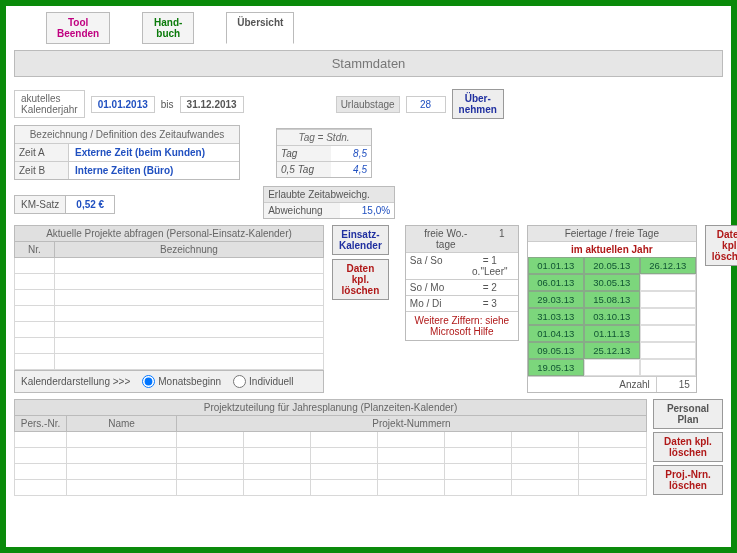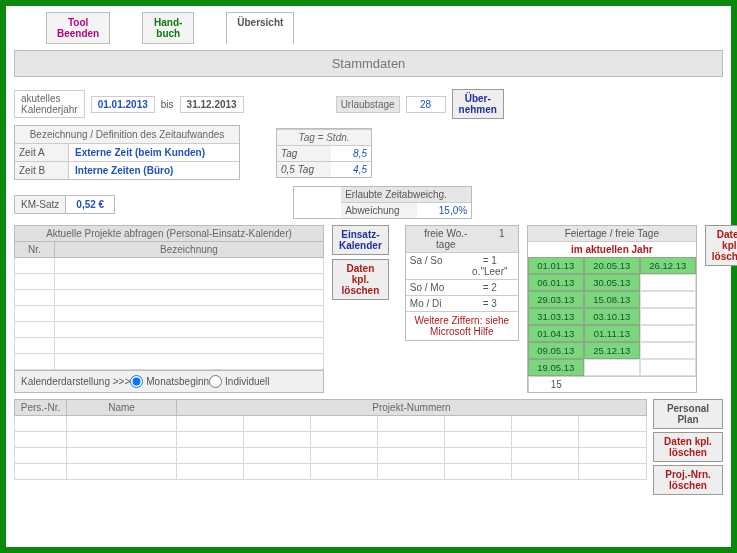--- a/index.html
+++ b/index.html
@@ -88,33 +88,33 @@
     margin-left: 30px;
   }
   .tagbox .trow { display:flex;font-style:italic; }
   .tagbox .tlab { width:54px; padding:2px 4px; border-top:1px solid #ccc; background:#f3f3f3;}
   .tagbox .tval { width:40px; padding:2px 4px; border-top:1px solid #ccc; text-align:right; background:#fff;}
 
   .kmbox { display:flex; margin-top:4px;}
   .kmbox .klab{ border:1px solid #bbb; padding:3px 6px; background:#f3f3f3;}
   .kmbox .kval{ border:1px solid #bbb; border-left:none; padding:3px 10px; background:#fff; color:#2050c0; font-weight:bold;}
 
-  .abwbox{ border:1px solid #bbb; display:inline-block; margin-left:30px;padding-left:47px;}
+  .abwbox{ border:1px solid #bbb; display:inline-block; }
   .abwbox .arow{display:flex;}
   .abwbox .ahdr{ width:130px; padding:2px 4px; background:#e6e6e6;}
   .abwbox .alab{ width:76px; padding:2px 4px; border-top:1px solid #ccc; background:#f3f3f3;}
   .abwbox .aval{ width:54px; padding:2px 4px; border-top:1px solid #ccc; color:#2050c0; text-align:right; background:#fff;}
 
   .mid { display:flex; gap:8px; margin-top:0; align-items:flex-start;}
   .projects { flex: 0 0 310px; }
   .projects table{ border-collapse:collapse; width:100%; }
   .projects th{ background:#e0e0e0; font-weight:normal; color:#666; border:1px solid #bbb; padding:2px 4px; font-size:10px;}
   .projects td{ border:1px solid #d8d8d8; height:16px; background:#fff; }
   .projects td.nr{ width:40px;}
-  .projfoot{ border:1px solid #bbb; background:#f0f0f0; padding:4px 6px; display:flex; align-items:center; gap:0; font-size:10px;}
+  .projfoot{ border:1px solid #bbb; background:#f0f0f0; padding:4px 6px; display:flex; align-items:center; gap:12px; font-size:10px;}
   .radio{ display:inline-flex; align-items:center; gap:3px;}
   .radio input{ margin:0;}
 
   .side-btns { display:flex; flex-direction:column; gap:4px; width:70px;}
 
   .freedays{ border:1px solid #bbb; }
   .freedays .fhdr{ background:#e5e5e5; padding:2px 4px; text-align:center;}
   .freedays .frow{ display:flex;}
   .freedays .flab{ width:56px; padding:2px 4px; border-top:1px solid #ccc;}
   .freedays .feq{ width:56px; padding:2px 4px; border-top:1px solid #ccc; text-align:center;}
@@ -318,34 +318,38 @@
           <div class="holcell">01.11.13</div>
           <div class="holcell" style="background: rgb(255, 255, 255); border: 1px solid rgb(221, 221, 221);"></div>
           <div class="holcell">09.05.13</div>
           <div class="holcell">25.12.13</div>
           <div class="holcell" style="background: rgb(255, 255, 255); border: 1px solid rgb(221, 221, 221);"></div>
           <div class="holcell">19.05.13</div>
           <div class="holcell" style="background: rgb(255, 255, 255); border: 1px solid rgb(221, 221, 221);"></div>
           <div class="holcell" style="background: rgb(255, 255, 255); border: 1px solid rgb(221, 221, 221);"></div>
         </div>
       <div class="holfoot">
+        <div class="hl">Anzahl</div>
         <div class="hv">15</div>
       </div>
     </div>
 
     <div class="side-btns">
       <div class="btn btn-red" style="white-space:pre-line;">Daten kpl.
 löschen</div>
     </div>
   </div>
 
   <div class="bottom">
     <div class="assign">
       <table>
         <tbody>
+            <tr>
+              <th colspan="9">Projektzuteilung für Jahresplanung (Planzeiten-Kalender)</th>
+            </tr>
         <tr>
           <th style="width:52px">Pers.-Nr.</th>
           <th style="width:110px">Name</th>
           <th colspan="7">Projekt-Nummern</th>
         </tr>
         <tr>
               <td class="pn"></td>
               <td class="nm"></td>
               <td></td>
               <td></td>

